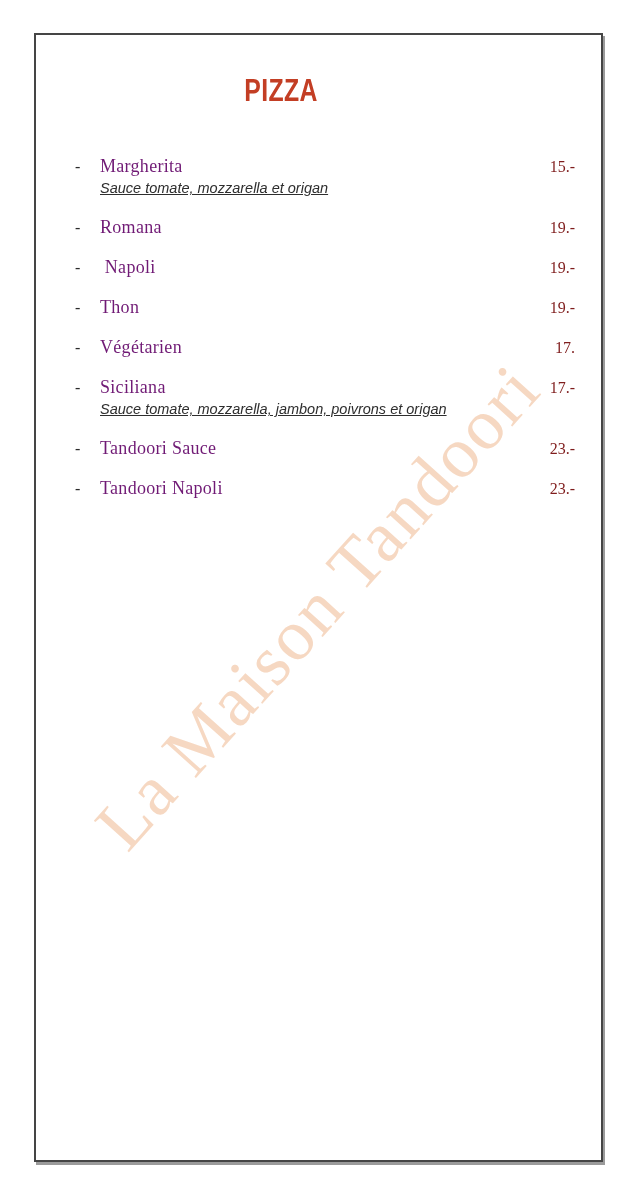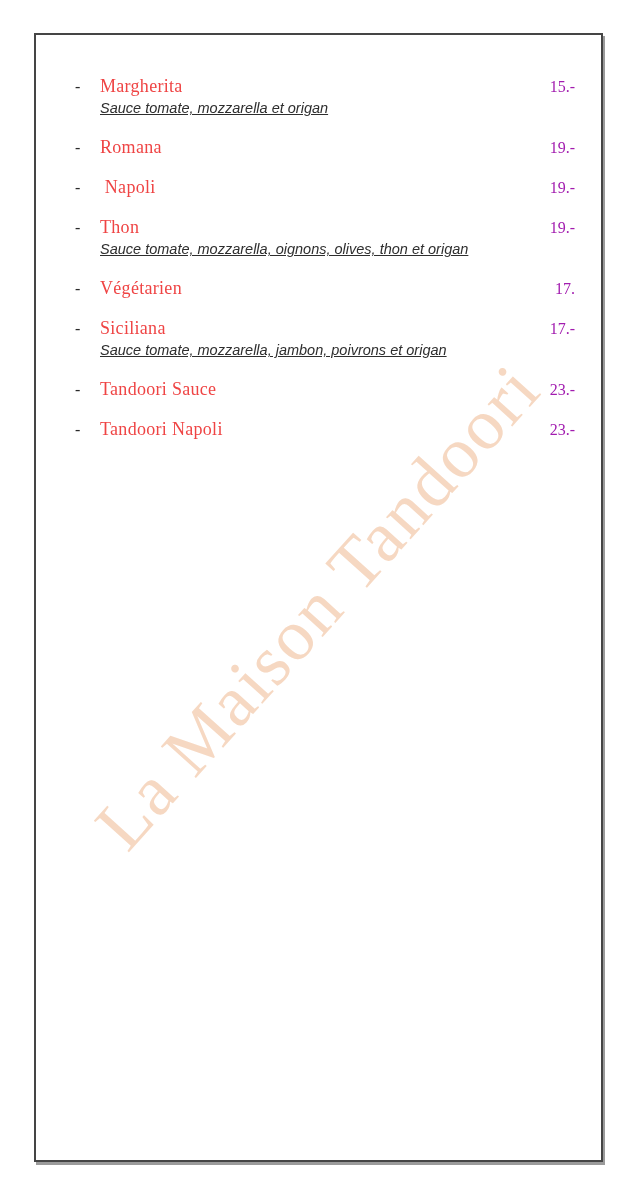--- a/index.html
+++ b/index.html
@@ -71,47 +71,50 @@
   .bullet {
     width: 25px;
     flex: 0 0 25px;
     font-size: 16px;
     color: #2a2a2a;
   }
   .name {
     font-family: "Liberation Serif", serif;
     font-size: 18px;
     letter-spacing: 0.3px;
-    color: #ef4444;
+    color: #701a75;
     white-space: pre-wrap;
   }
   .price {
     margin-left: auto;
     font-family: "Liberation Serif", serif;
     font-size: 16px;
-    color: #a21caf;
+    color: #7f1d1d;
     white-space: nowrap;
   }
   .desc {
     margin-left: 25px;
     font-family: "Liberation Sans", sans-serif;
     font-style: italic;
     font-size: 14.5px;
     line-height: 21px;
     color: #2e2e2e;
     text-decoration: underline;
   }
 </style>
 </head>
 <body>
 
 <div class="page">
   <div class="frame">
     <div class="watermark">La Maison Tandoori</div>
     <div class="content">
+      <div class="title-wrap">
+        <span class="title">PIZZA</span>
+      </div>
       <div class="menu" id="menu-list">
   <div class="item">
     <div class="item-row">
       <span class="bullet">-</span>
       <span class="name">Margherita</span>
       <span class="price">15.-</span>
     </div>
     <div class="desc">Sauce tomate, mozzarella et origan</div>
   </div>
 
@@ -130,21 +133,20 @@
       <span class="price">19.-</span>
     </div>
   </div>
 
   <div class="item">
     <div class="item-row">
       <span class="bullet">-</span>
       <span class="name">Thon</span>
       <span class="price">19.-</span>
     </div>
-    <div class="desc">Sauce tomate, mozzarella, oignons, olives, thon et origan</div>
   </div>
 
   <div class="item">
     <div class="item-row">
       <span class="bullet">-</span>
       <span class="name">Végétarien</span>
       <span class="price">17.</span>
     </div>
   </div>
 

